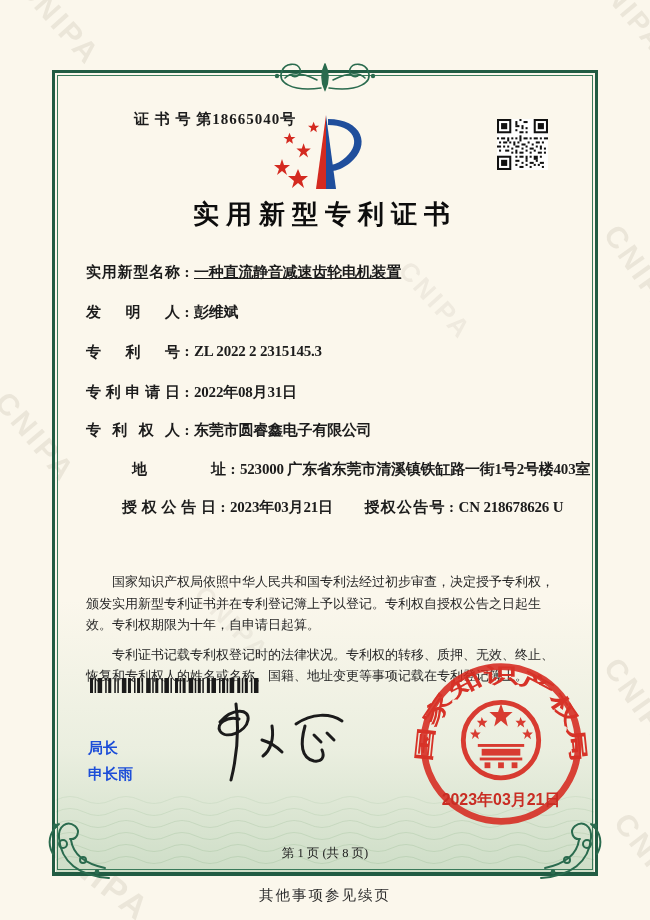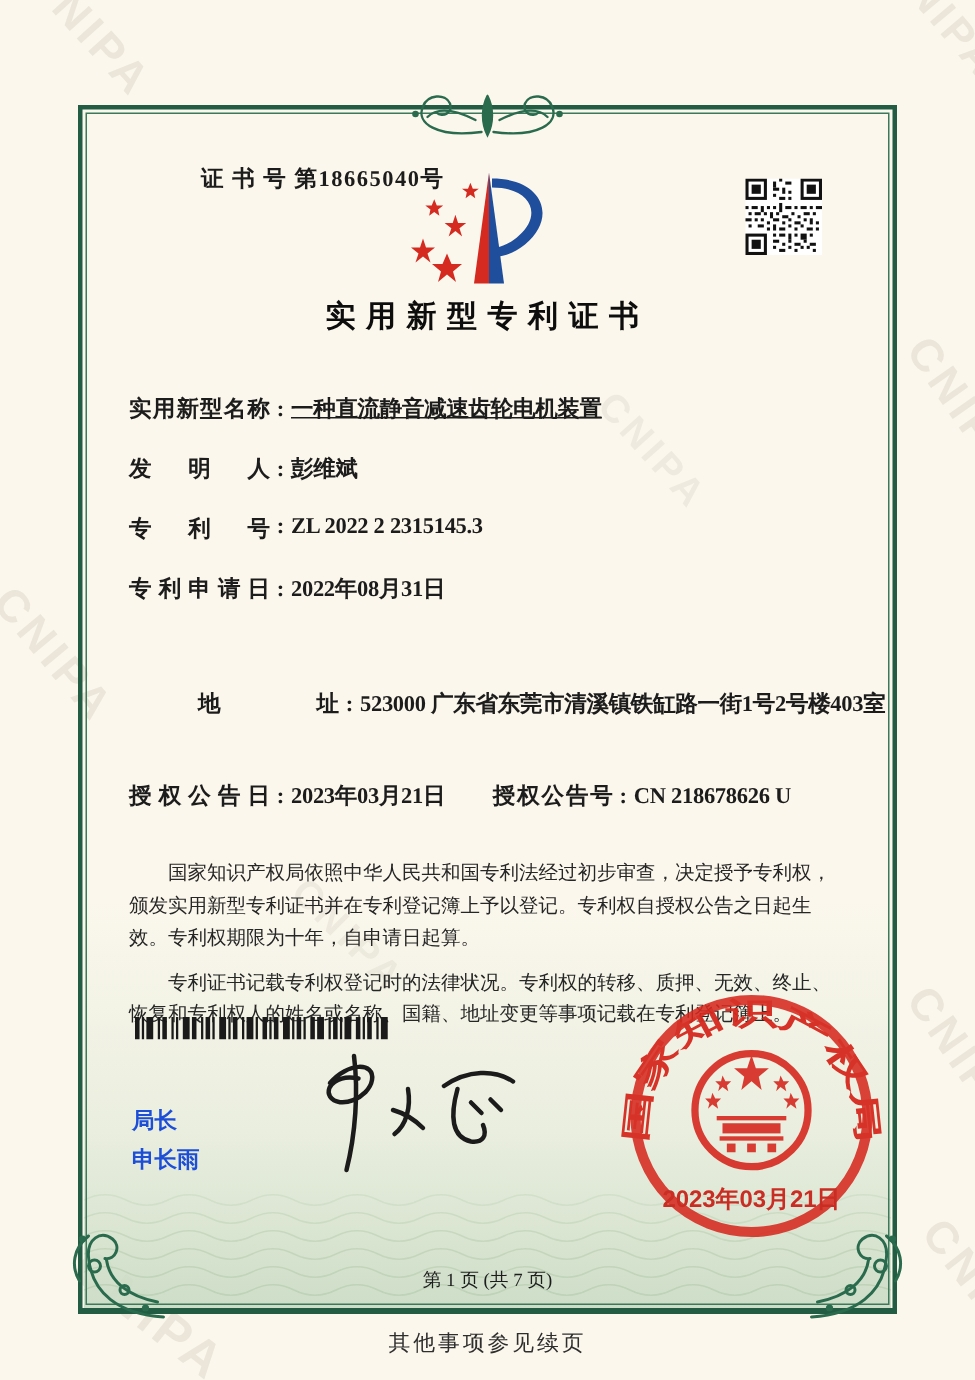--- a/index.html
+++ b/index.html
@@ -14,21 +14,21 @@
       background:linear-gradient(180deg,rgba(220,232,214,0) 0%,rgba(214,228,208,0.45) 55%,rgba(203,220,197,0.95) 100%);}
   .waves{position:absolute;left:56px;top:790px;width:538px;height:84px;opacity:.8;}
   .crest{position:absolute;left:50%;top:-21px;transform:translateX(-50%);}
   .flourish{position:absolute;}
   .fl-bl{left:-16px;bottom:-10px;}
   .fl-br{right:-16px;bottom:-10px;transform:scaleX(-1);}
   .cert-no{position:absolute;left:86px;top:110px;font-size:15px;font-weight:600;letter-spacing:1px;margin-left:48px;}
   .qr{position:absolute;left:496px;top:119px;width:53px;height:51px;}
   .logo{position:absolute;left:264px;top:109px;width:130px;height:90px;}
   .title{position:absolute;left:0;top:197px;width:100%;text-align:center;
-         font-size:20px;font-weight:bold;letter-spacing:7px;color:#0d0d0d;}
+         font-size:26px;font-weight:bold;letter-spacing:7px;color:#0d0d0d;}
   .row{position:absolute;left:86px;width:492px;font-size:15px;font-weight:600;white-space:nowrap;}
   .lbl{display:inline-block;width:94px;text-align:justify;text-align-last:justify;vertical-align:top;}
   .colon{display:inline-block;width:14px;text-align:center;}
   .val{letter-spacing:-0.2px;}
   .grp2{margin-left:28px;}
   .paras{position:absolute;left:86px;top:531px;width:480px;font-size:13px;line-height:21.5px;color:#262626;margin-top:40px;}
   .paras p{margin:0 0 8px 0;text-indent:2em;font-weight:500;}
   .barcode{position:absolute;left:90px;top:678px;width:170px;height:15px;}
   .director{position:absolute;left:88px;top:735px;font-family:"Liberation Sans","DejaVu Sans",sans-serif;
             font-size:15px;font-weight:600;color:#1d4ed8;line-height:26px;}
@@ -212,24 +212,27 @@
   </div>
   <div class="row" style="top:303px;">
     <span class="lbl">发明人</span><span class="colon">:</span><span class="val">彭维斌</span>
   </div>
   <div class="row" style="top:343px;">
     <span class="lbl">专利号</span><span class="colon">:</span><span class="val">ZL 2022 2 2315145.3</span>
   </div>
   <div class="row" style="top:383px;">
     <span class="lbl">专利申请日</span><span class="colon">:</span><span class="val">2022年08月31日</span>
   </div>
+  <div class="row" style="top:421px;">
+    <span class="lbl">专利权人</span><span class="colon">:</span><span class="val">东莞市圆睿鑫电子有限公司</span>
+  </div>
   <div class="row" style="top:460px;margin-left:46px;">
     <span class="lbl">地址</span><span class="colon">:</span><span class="val">523000 广东省东莞市清溪镇铁缸路一街1号2号楼403室</span>
   </div>
-  <div class="row" style="top:521px;">
+  <div class="row" style="top:498px;margin-left:36px;">
     <span><span class="lbl">授权公告日</span><span class="colon">:</span><span class="val">2023年03月21日</span></span>
     <span class="grp2"><span class="lbl" style="width:80px;">授权公告号</span><span class="colon">:</span><span class="val">CN 218678626 U</span></span>
   </div>
 
   <div class="paras">
     <p>国家知识产权局依照中华人民共和国专利法经过初步审查，决定授予专利权，颁发实用新型专利证书并在专利登记簿上予以登记。专利权自授权公告之日起生效。专利权期限为十年，自申请日起算。</p>
     <p>专利证书记载专利权登记时的法律状况。专利权的转移、质押、无效、终止、恢复和专利权人的姓名或名称、国籍、地址变更等事项记载在专利登记簿上。</p>
   </div>
 
   <svg class="barcode" viewBox="0 0 112 14" preserveAspectRatio="none">
@@ -309,16 +312,16 @@
       <rect x="66" y="90" width="48" height="3"></rect>
       <rect x="70" y="95" width="40" height="7"></rect>
       <rect x="68" y="104" width="44" height="3"></rect>
       <rect x="73" y="109" width="6" height="6"></rect>
         <rect x="87" y="109" width="6" height="6"></rect>
         <rect x="101" y="109" width="6" height="6"></rect>
     </g>
     <text x="90" y="153" text-anchor="middle" font-size="16.5" font-weight="bold" fill="#c8231a" font-family="Liberation Sans, DejaVu Sans, sans-serif">2023年03月21日</text>
   </svg>
 
-  <div class="page-num">第 1 页 (共 7 页)</div>
+  <div class="page-num">第 1 页 (共 8 页)</div>
   <div class="footer-note">其他事项参见续页</div>
 
 </div>
 
 </body></html>

